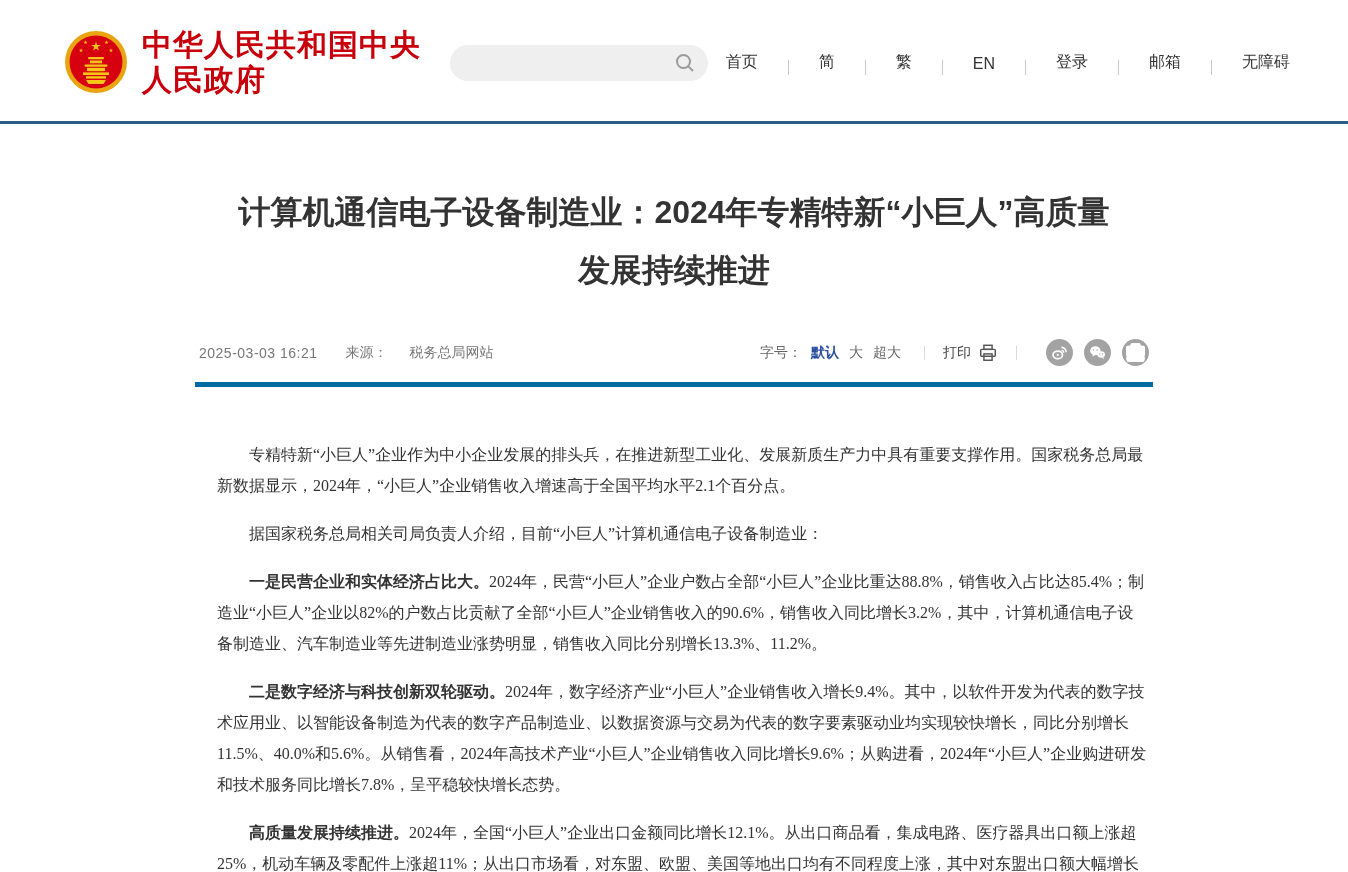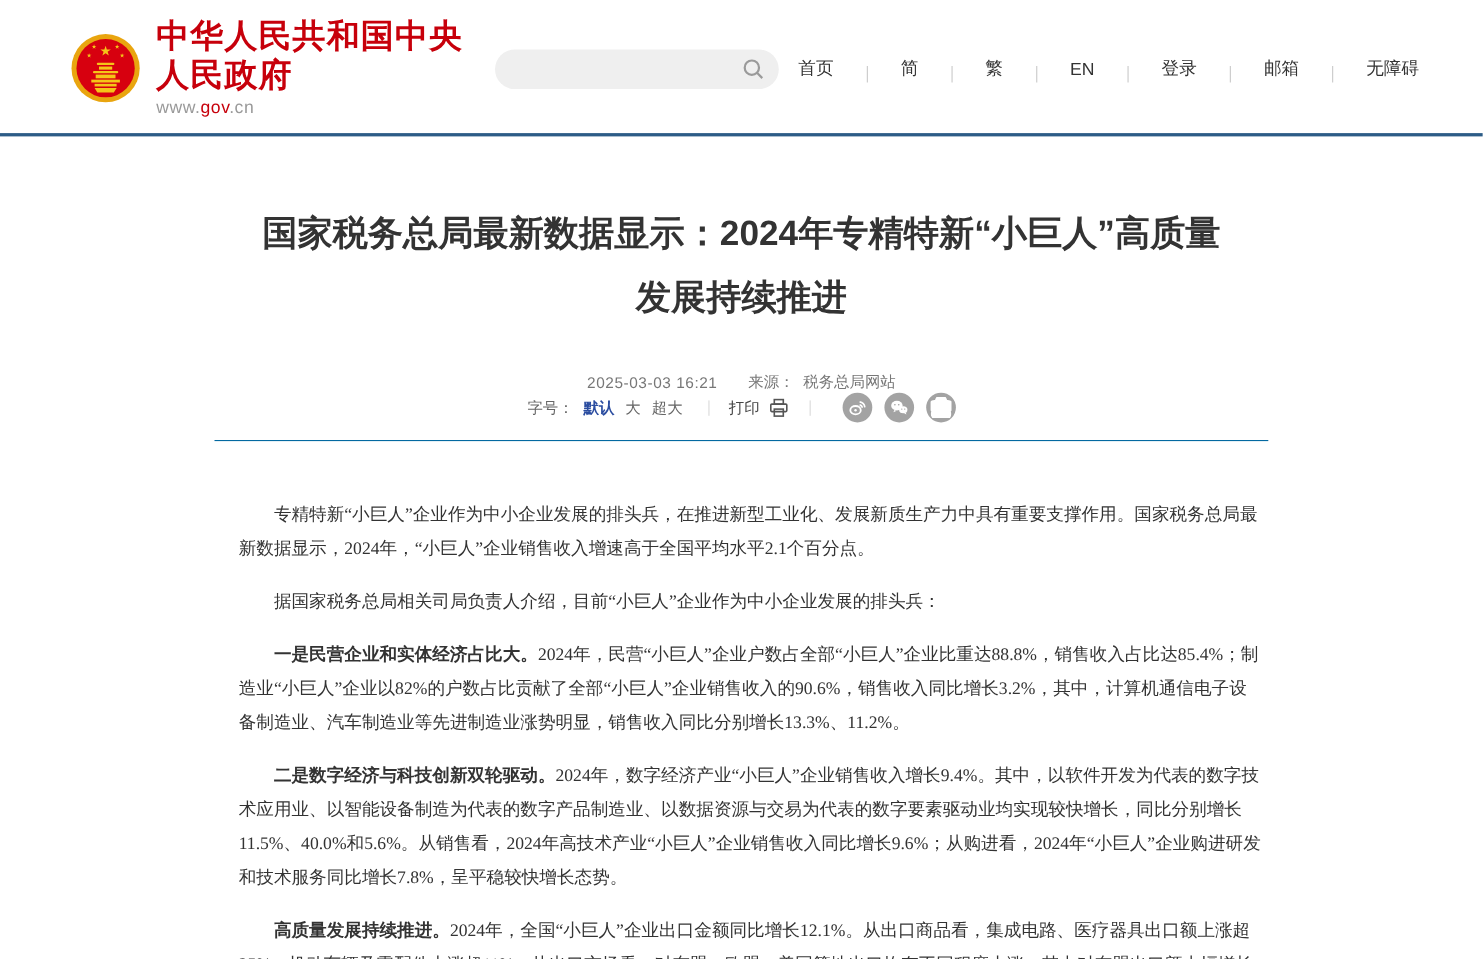--- a/index.html
+++ b/index.html
@@ -50,29 +50,28 @@
 
   .article-title {
     margin: 0 auto 34px;
     max-width: 902px;
     font-size: 32px; font-weight: 700; color: #333;
     text-align: center; line-height: 1.8;
     font-family: "Liberation Sans", "DejaVu Sans", sans-serif;
   }
 
   .meta-row {
-    display: flex; align-items: center; 
+    display: flex; align-items: center; justify-content: space-between;
     font-size: 14px; color: #777;
     padding: 6px 4px 16px 4px;
-    border-bottom: 1px solid #0369a1;
-    flex-direction: column;
+    border-bottom: 5px solid #0369a1;
   }
   .meta-left { display: flex; align-items: center; }
   .meta-date { margin-right: 28px; letter-spacing: 0.5px; }
-  .meta-source-label { margin-right: 8px; }
+  .meta-source-label { margin-right: 22px; }
 
   .meta-right { display: flex; align-items: center; color: #666; }
   .fontsize-label { margin-right: 4px; }
   .fs-option { cursor: pointer; margin: 0 5px; }
   .fs-default { color: #2b4da0; font-weight: 700; }
   .meta-div { width: 1px; height: 14px; background: #d9d9d9; margin: 0 18px; }
   .print-btn { display: flex; align-items: center; cursor: pointer; color: #444; }
   .print-btn .label { margin-right: 7px; }
   .print-icon { width: 20px; height: 20px; }
 
@@ -115,21 +114,20 @@
           <rect x="20.5" y="34.5" width="23" height="2.2" rx="1"></rect>
           <rect x="23" y="37.8" width="18" height="3.4"></rect>
           <rect x="19" y="42.4" width="26" height="2.6"></rect>
           <rect x="22" y="46.2" width="20" height="2.4"></rect>
           <path d="M22 50 h20 l-2.5 4 h-15 z"></path>
         </g>
       </svg>
     </span>
     <span>
       <div class="site-title">中华人民共和国中央人民政府</div>
-      <div class="site-url"><span>www.</span><span class="red">gov</span><span>.cn</span></div>
     </span>
   </div>
 
   <div class="header-right">
     <div class="search-box">
       <input type="text" placeholder="" style="">
       <span class="search-icon">
         <svg viewBox="0 0 22 22" fill="none" stroke="#9a9a9a" stroke-width="2">
           <circle cx="9.5" cy="9.5" r="6.5"></circle>
           <line x1="14.4" y1="14.4" x2="19" y2="19"></line>
@@ -149,21 +147,21 @@
       <span class="nav-sep"></span>
       <span class="nav-item">邮箱</span>
       <span class="nav-sep"></span>
       <span class="nav-item">无障碍</span>
     </div>
   </div>
 </div>
 
 <div class="main">
 
-  <h1 class="article-title">国家税务总局最新数据显示：2024年专精特新“小巨人”高质量发展持续推进</h1>
+  <h1 class="article-title">计算机通信电子设备制造业：2024年专精特新“小巨人”高质量发展持续推进</h1>
 
   <div class="meta-row">
     <div class="meta-left">
       <span class="meta-date">2025-03-03 16:21</span>
       <span class="meta-source-label">来源：</span>
       <span>税务总局网站</span>
     </div>
 
     <div class="meta-right">
       <span class="fontsize-label">字号：</span>
@@ -211,19 +209,19 @@
           <svg viewBox="0 0 24 24" fill="none" stroke="#fff" stroke-width="1.7" stroke-linejoin="round">
             <polygon transform="translate(12,12.8) scale(8.2)" points="0,-1 0.225,-0.309 0.951,-0.309 0.363,0.118 0.588,0.809 0,0.382 -0.588,0.809 -0.363,0.118 -0.951,-0.309 -0.225,-0.309"></polygon>
           </svg>
         </span>
       </span>
     </div>
   </div>
 
   <div class="article-body">
     <p><span class="lead"></span><span>专精特新“小巨人”企业作为中小企业发展的排头兵，在推进新型工业化、发展新质生产力中具有重要支撑作用。国家税务总局最新数据显示，2024年，“小巨人”企业销售收入增速高于全国平均水平2.1个百分点。</span></p>
-    <p><span class="lead"></span><span>据国家税务总局相关司局负责人介绍，目前“小巨人”企业作为中小企业发展的排头兵：</span></p>
+    <p><span class="lead"></span><span>据国家税务总局相关司局负责人介绍，目前“小巨人”计算机通信电子设备制造业：</span></p>
     <p><span class="lead">一是民营企业和实体经济占比大。</span><span>2024年，民营“小巨人”企业户数占全部“小巨人”企业比重达88.8%，销售收入占比达85.4%；制造业“小巨人”企业以82%的户数占比贡献了全部“小巨人”企业销售收入的90.6%，销售收入同比增长3.2%，其中，计算机通信电子设备制造业、汽车制造业等先进制造业涨势明显，销售收入同比分别增长13.3%、11.2%。</span></p>
     <p><span class="lead">二是数字经济与科技创新双轮驱动。</span><span>2024年，数字经济产业“小巨人”企业销售收入增长9.4%。其中，以软件开发为代表的数字技术应用业、以智能设备制造为代表的数字产品制造业、以数据资源与交易为代表的数字要素驱动业均实现较快增长，同比分别增长11.5%、40.0%和5.6%。从销售看，2024年高技术产业“小巨人”企业销售收入同比增长9.6%；从购进看，2024年“小巨人”企业购进研发和技术服务同比增长7.8%，呈平稳较快增长态势。</span></p>
     <p><span class="lead">高质量发展持续推进。</span><span>2024年，全国“小巨人”企业出口金额同比增长12.1%。从出口商品看，集成电路、医疗器具出口额上涨超25%，机动车辆及零配件上涨超11%；从出口市场看，对东盟、欧盟、美国等地出口均有不同程度上涨，其中对东盟出口额大幅增长30.3%，展现了强大的外贸韧性和活力。</span></p>
   </div>
 
 </div>
 
 </body></html>

